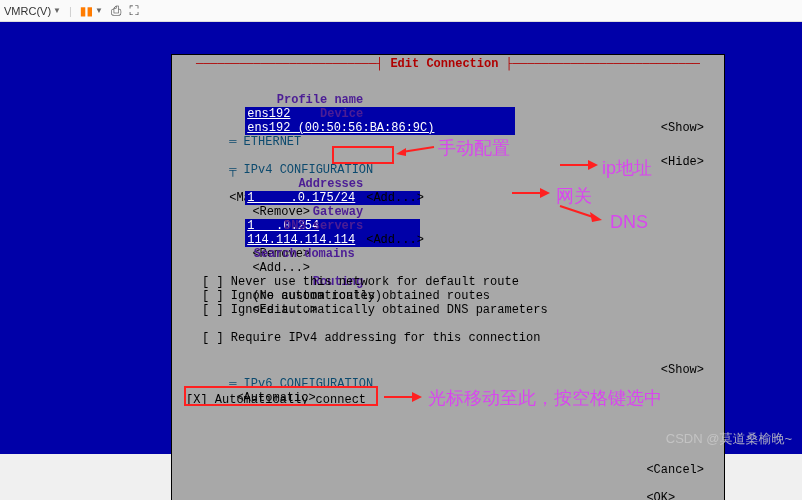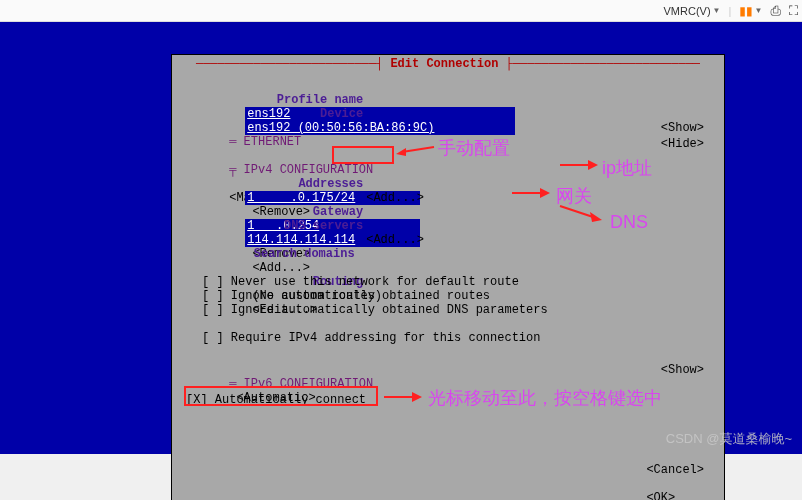--- a/index.html
+++ b/index.html
@@ -16,21 +16,20 @@
   .toolbar {
     height: 22px;
     background: #fafafa;
     border-bottom: 1px solid #ddd;
     display: flex;
     align-items: center;
     padding: 0 4px;
     font-family: Arial, sans-serif;
     font-size: 11px;
     gap: 8px;
-    justify-content: flex-end;
   }
   .toolbar .btn { cursor: pointer; display: flex; align-items: center; gap: 2px; color: #333; }
   .toolbar .sep { color: #ccc; }
   .toolbar .pause { color: #ff7b00; font-size: 12px; }
   .toolbar .tri { font-size: 8px; color: #666; }
   .toolbar-icon { font-size: 13px; color: #555; }
   
   .term-wrap {
     position: absolute;
     left: 0; top: 22px;
@@ -52,21 +51,21 @@
     color: #b00000;
     font-weight: bold;
   }
   .dialog-title .bar { color: #b00000; }
   .line {
     position: absolute;
     white-space: pre;
     color: #000;
   }
   .lbl-blue { color: #4c1d95; font-weight: bold; }
-  .lbl-black { color: #701a75; }
+  .lbl-black { color: #0c4a6e; }
   .field {
     background: #0000a8;
     color: #fff;
     padding: 0 2px;
     display: inline-block;
   }
   .field-u { text-decoration: underline; text-decoration-color: #fff; }
   .angle { color: #000; }
   
   .redbox {
@@ -130,21 +129,21 @@
     <div class="line" style="left:14px; top:66px;">
       <span class="lbl-black">═ ETHERNET</span>
     </div>
     <div class="line angle" style="right:20px; top:66px;">&lt;Show&gt;</div>
 
     <div class="line" style="left:14px; top:94px;">
       <span class="lbl-black">╤ IPv4 CONFIGURATION</span>
       <span> </span>
       <span class="angle">&lt;Manual&gt;</span>
     </div>
-    <div class="line angle" style="right:20px; top:82px;">&lt;Hide&gt;</div>
+    <div class="line angle" style="right:20px; top:100px;">&lt;Hide&gt;</div>
 
     <div class="line" style="left:30px; top:108px;">
       <span class="lbl-blue" style="display:inline-block; width:118px; text-align:right;">Addresses</span>
       <span class="field" style="width:175px;"><span class="field-u">1     .0.175/24</span></span>
       <span> </span><span class="angle">&lt;Remove&gt;</span>
     </div>
     <div class="line" style="left:151px; top:122px;">
       <span class="angle">&lt;Add...&gt;</span>
     </div>
 

